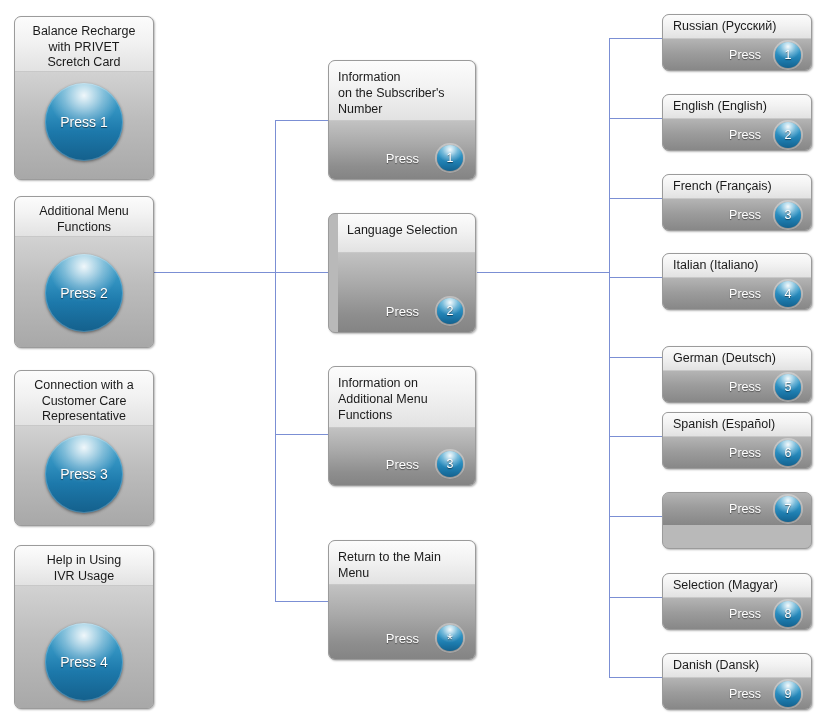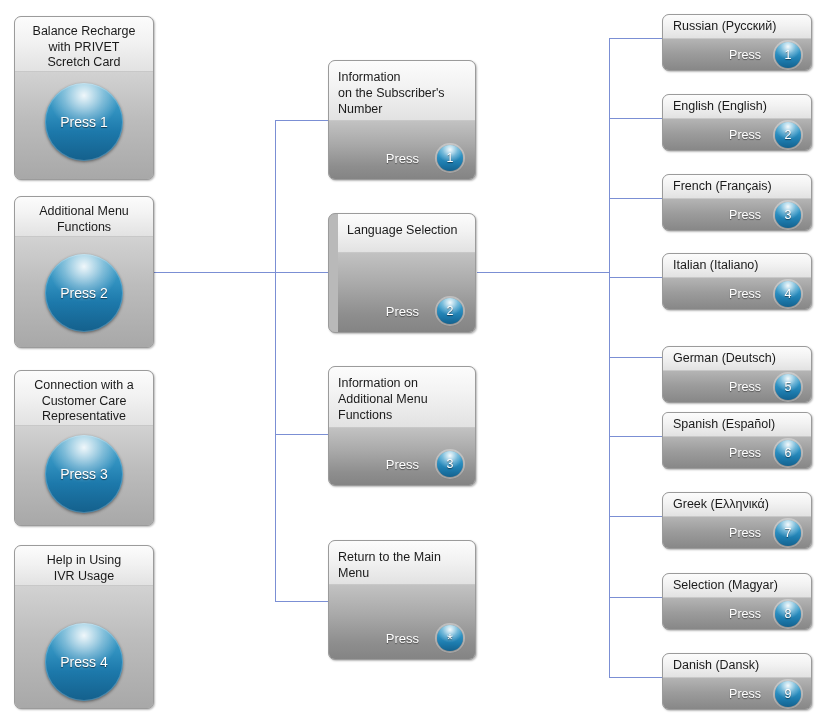--- a/index.html
+++ b/index.html
@@ -261,21 +261,20 @@
 
   <div class="card lang" style="top:412px;border-radius:6px;">
     <div class="hdr">Spanish (Español)</div>
     <div class="body">
       <span class="presslbl">Press</span>
       <span class="badge">6</span>
     </div>
   </div>
 
   <div class="card lang" style="top:492px;">
-    <div class="hdr">Greek (Ελληνικά)</div>
     <div class="body">
       <span class="presslbl">Press</span>
       <span class="badge">7</span>
     </div>
   </div>
 
   <div class="card lang" style="top:573px;">
     <div class="hdr">Selection (Magyar)</div>
     <div class="body">
       <span class="presslbl">Press</span>

